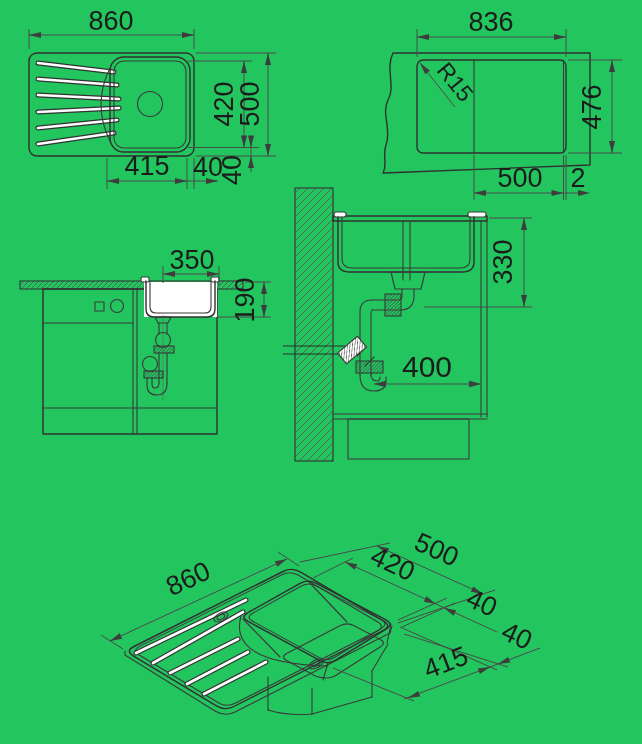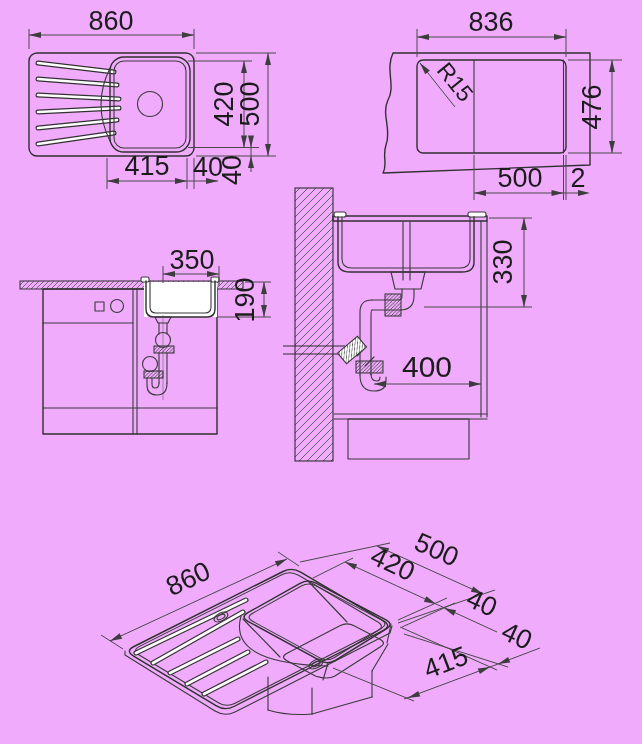--- a/index.html
+++ b/index.html
@@ -1,16 +1,16 @@
 <!DOCTYPE html>
 <html><head>
 <meta charset="utf-8">
 <style>
   html,body{margin:0;padding:0;background:#ffffff;}
-  .stage{position:relative;width:642px;height:744px;background:#f0abfc;overflow:hidden;}
+  .stage{position:relative;width:642px;height:744px;background:#22c55e;overflow:hidden;}
   svg{display:block;}
   .ol  {stroke:#303030;stroke-width:1.4;fill:none;stroke-linecap:round;stroke-linejoin:round;}
   .ol2 {stroke:#3a3a3a;stroke-width:1.1;fill:none;stroke-linecap:round;stroke-linejoin:round;}
   .dim {stroke:#4a4a4a;stroke-width:1;fill:none;}
   .arr {fill:#3d3d3d;stroke:none;}
   .txt {font-family:"Liberation Sans",sans-serif;font-size:27px;fill:#1c1c1c;text-anchor:middle;}
   .txts{font-size:23px;}
   .txtl{font-size:30px;}
   .wf  {fill:#ffffff;}
   .gd  {stroke:#323232;stroke-width:5;stroke-linecap:round;}

